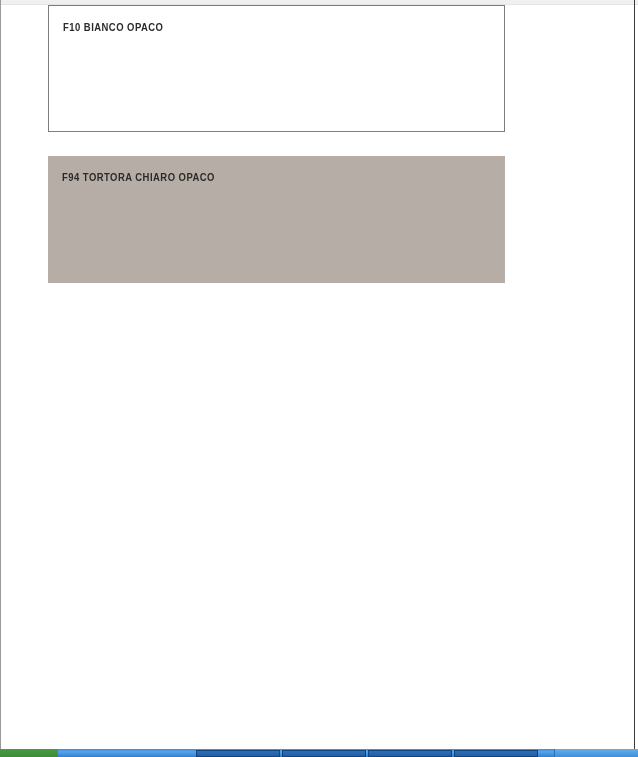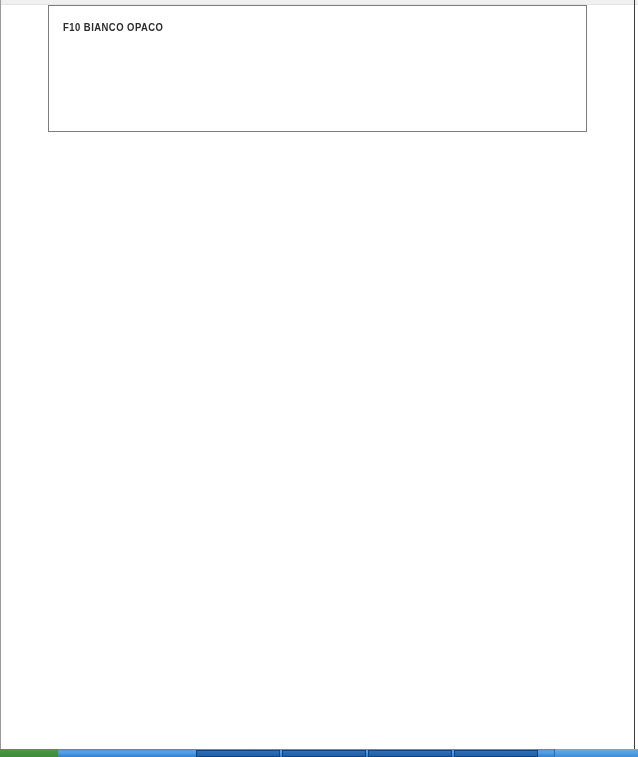--- a/index.html
+++ b/index.html
@@ -55,21 +55,21 @@
 
   #swatch-list {
     position: absolute;
     top: 0;
     left: 47px;
     width: 539px;
   }
 
   .swatch {
     position: relative;
-    width: 539px;
+    width: 457px;
     height: 127px;
     margin-bottom: 24px;
     box-sizing: border-box;
   }
   .swatch.bordered {
     border: 1px solid #7d7d7d;
   }
 
   .swatch-label {
     position: absolute;
@@ -128,20 +128,23 @@
 <div id="frame-right"></div>
 
 <div id="page-canvas">
   <div id="swatch-list">
 
     <div class="swatch bordered" style="background: rgb(255, 255, 255); border: 1px solid rgb(125, 125, 125);">
       <span class="swatch-label" style="color: rgb(43, 43, 43);">F10 BIANCO OPACO</span>
     </div>
 
 
+    <div class="swatch" style="background: rgb(182, 174, 166);">
+      <span class="swatch-label" style="color: rgb(43, 43, 43);">F94 TORTORA CHIARO OPACO</span>
+    </div>
 
 
 
   </div>
 </div>
 
 <div id="taskbar">
   <div id="taskbar-start"></div>
   <div class="task-btn" style="left: 196px; width: 84px;"></div>
   <div class="task-btn" style="left: 282px; width: 84px;"></div>

